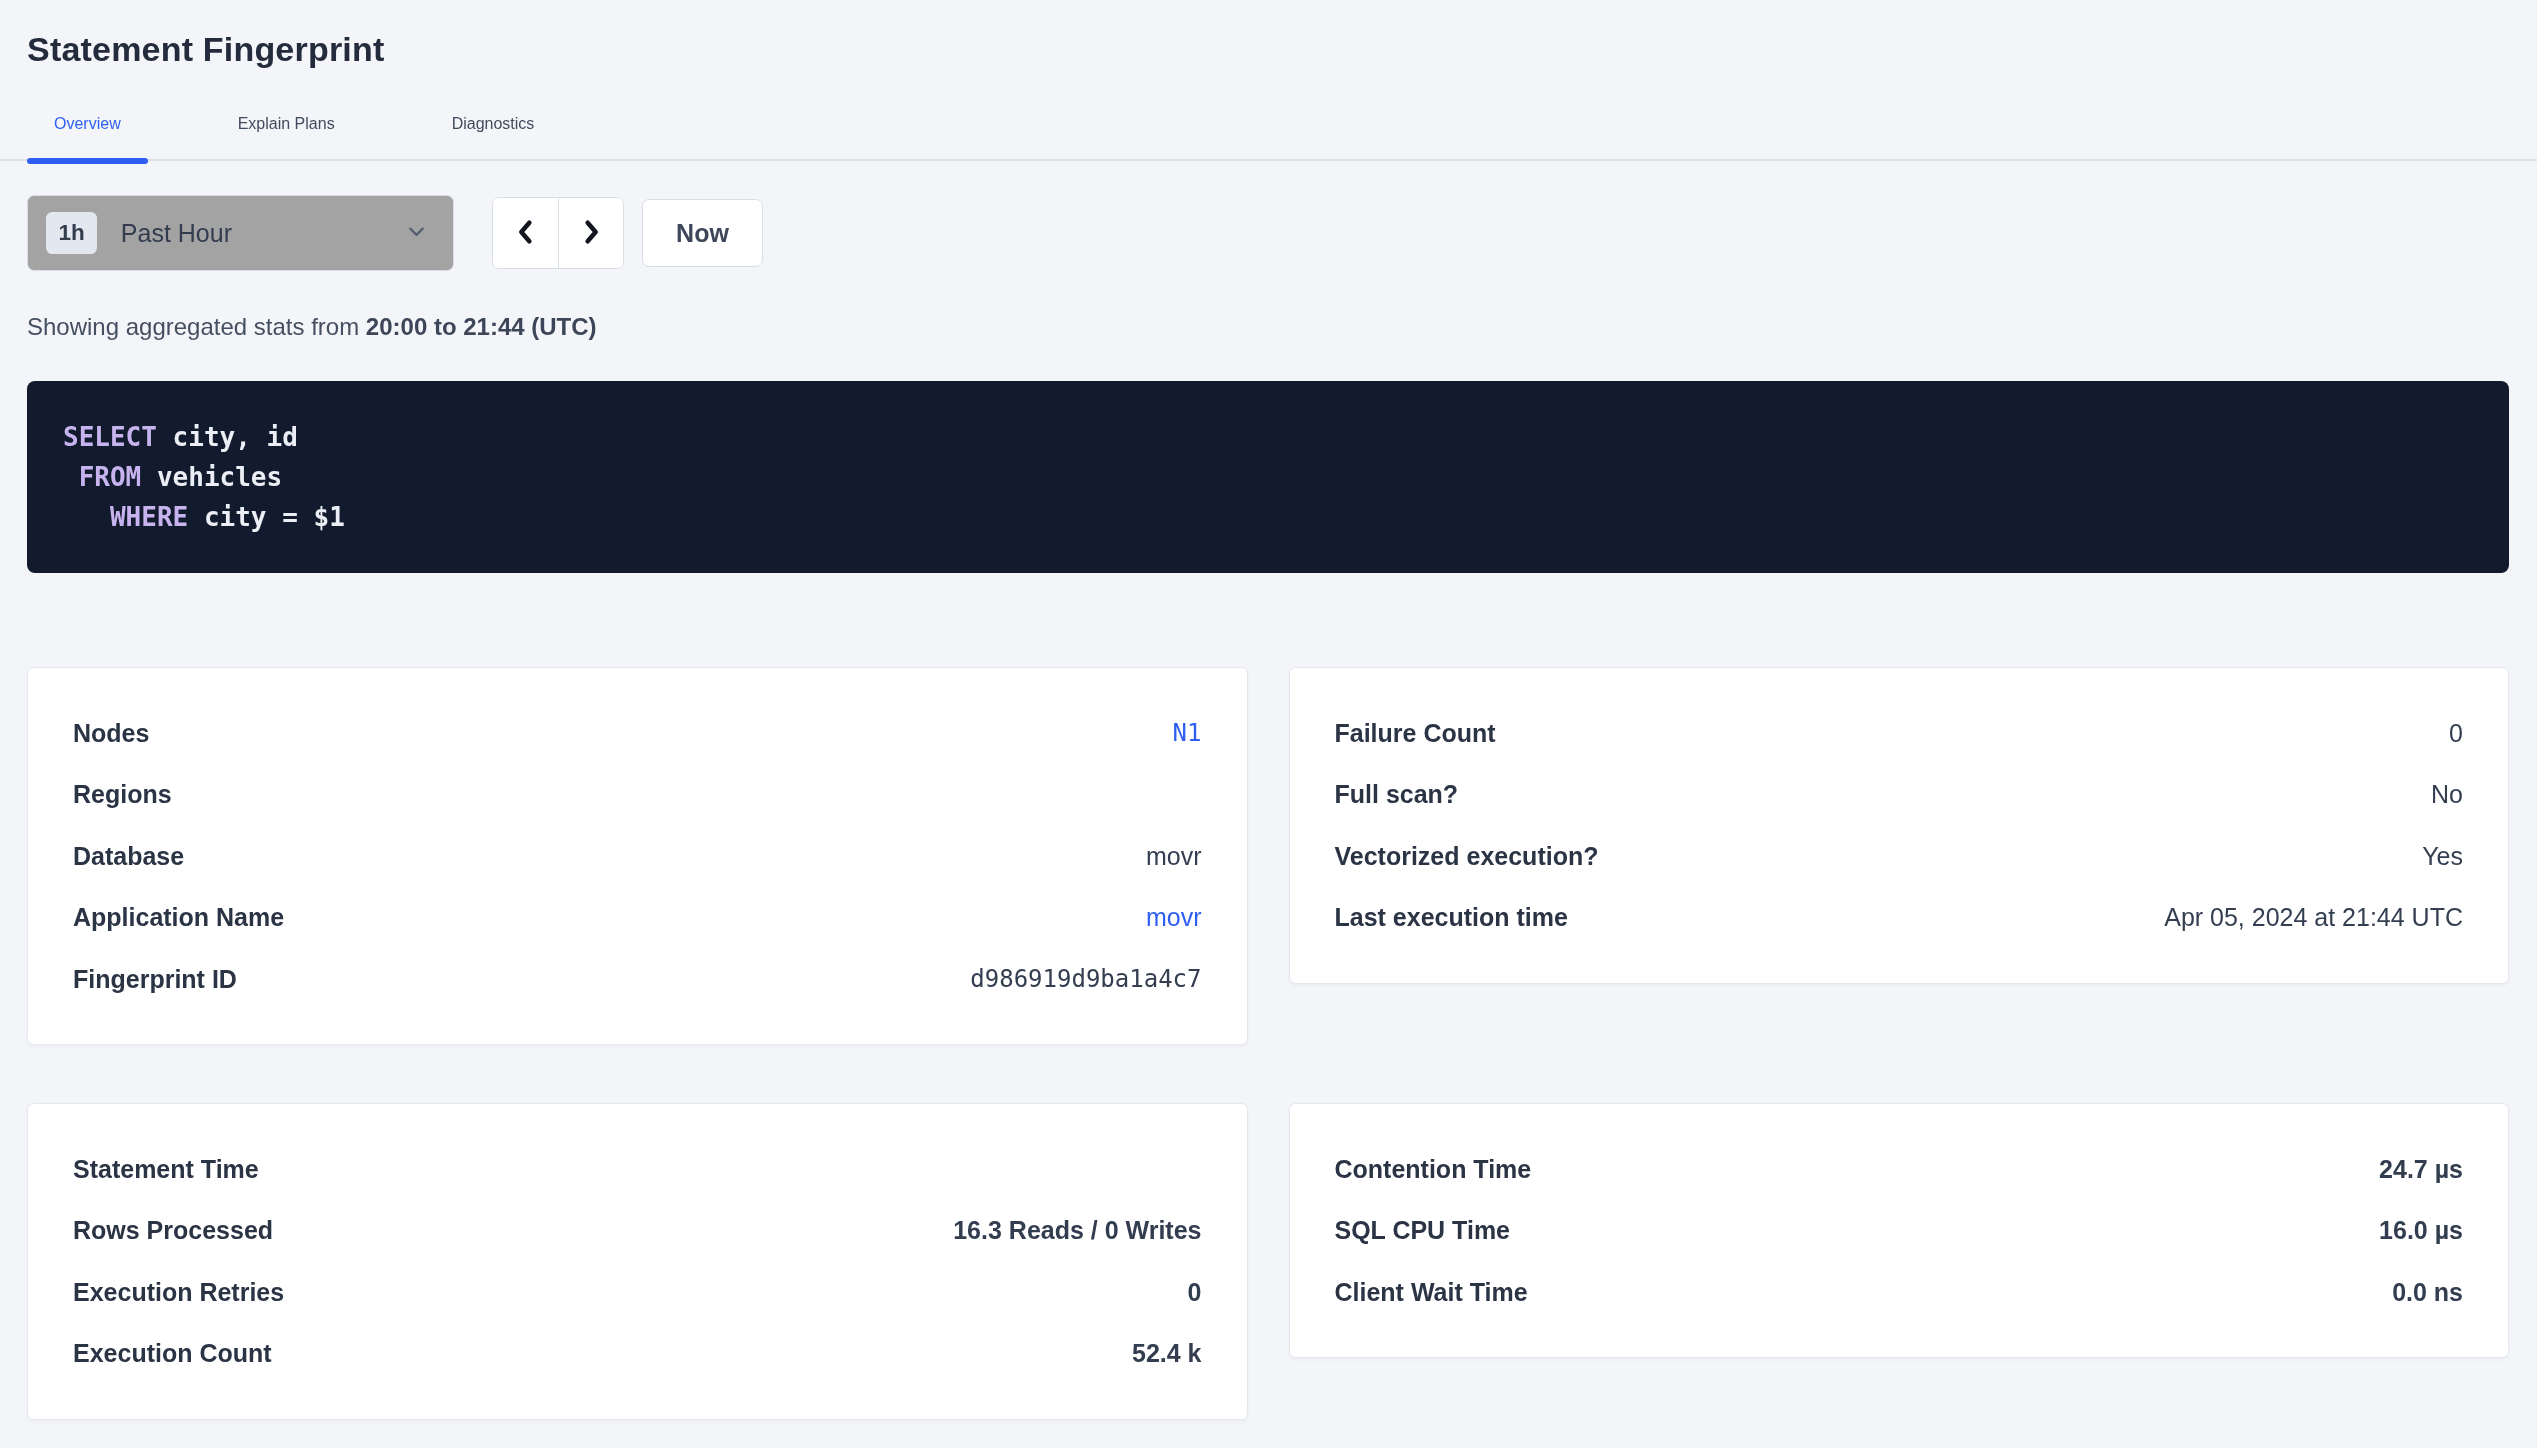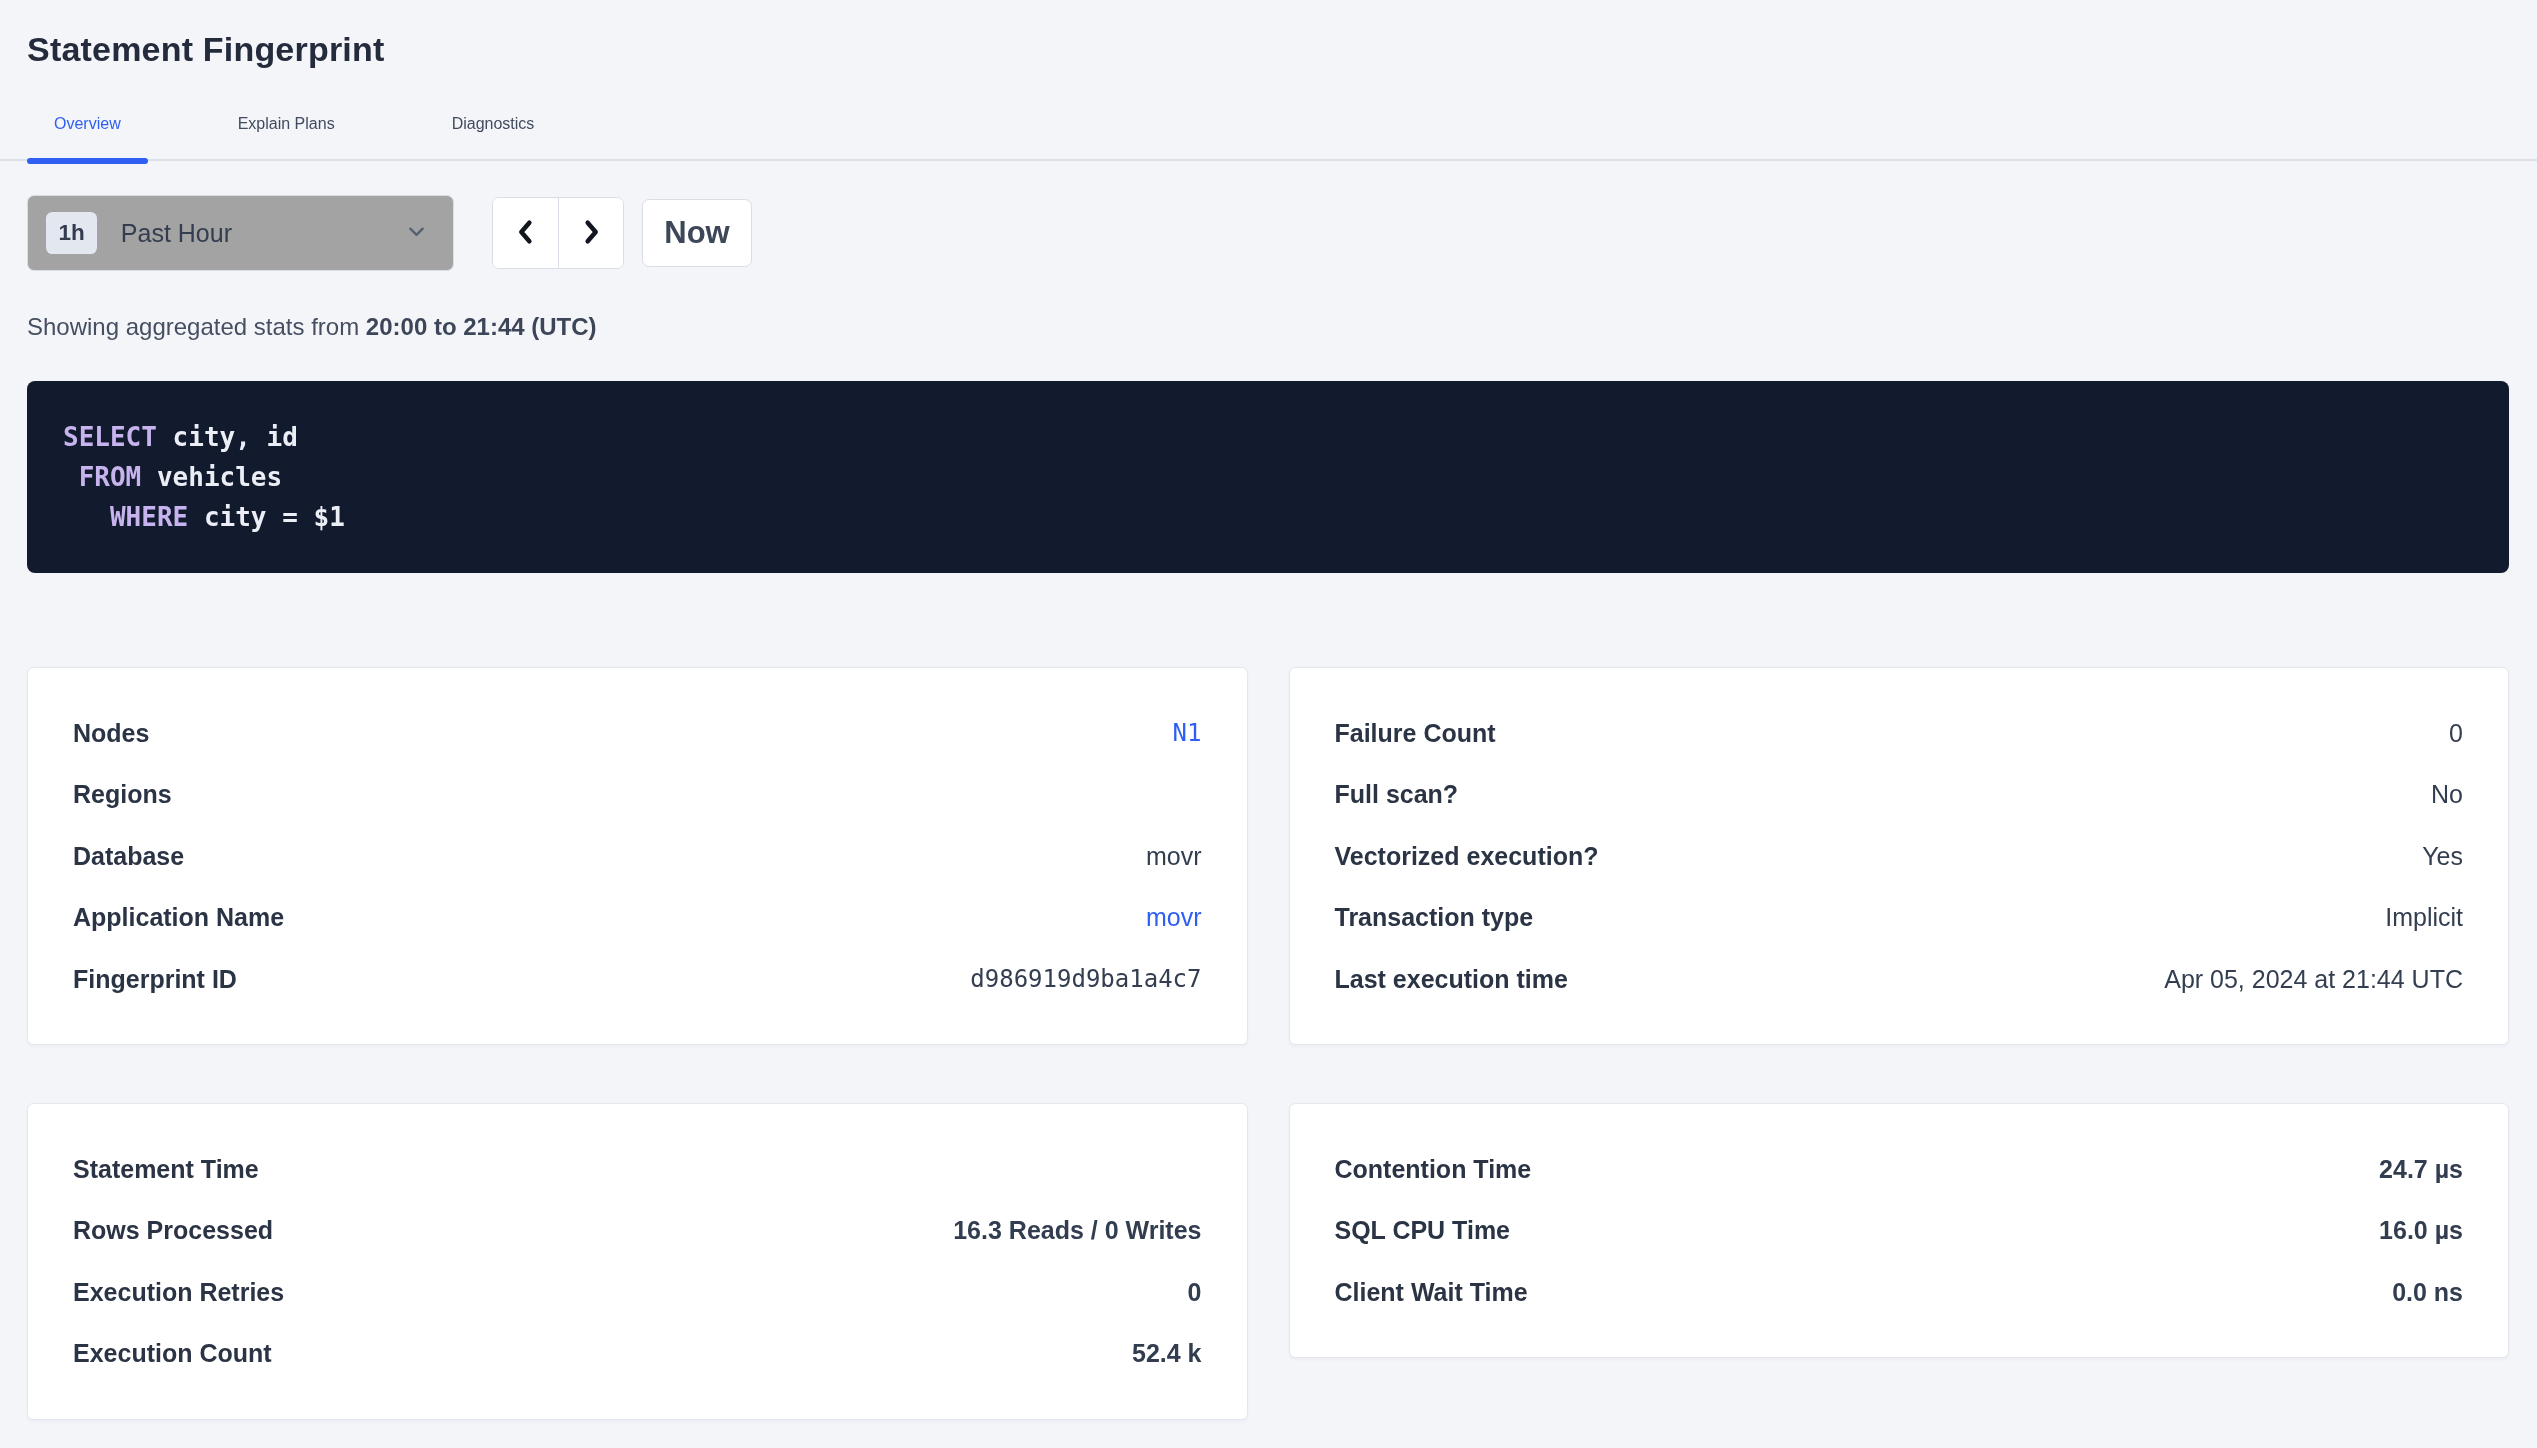--- a/index.html
+++ b/index.html
@@ -61,23 +61,23 @@
     overflow: hidden;
   }
   .arrow-btn {
     width: 65px; height: 100%;
     display: flex; align-items: center; justify-content: center;
     background: #fff; border: none; padding: 0; cursor: pointer;
   }
   .arrow-btn + .arrow-btn { border-left: 1.8px solid #d9dde5; }
 
   .now-btn {
-    margin-left: 18px; width: 110px; height: 68px;
+    margin-left: 18px; width: 121px; height: 68px;
     background: #fff; border: 1.8px solid #d9dde5; border-radius: 7.2px;
-    font-family: inherit; font-size: 31px; font-weight: 700; color: #3d4759;
+    font-family: inherit; font-size: 25px; font-weight: 700; color: #3d4759;
     cursor: pointer;
   }
 
   
   .stats-line { margin: 41px 0 0 0; font-size: 24px; line-height: 29px; color: #454f61; }
   .stats-line strong { font-weight: 700; color: #3c4658; }
 
   
   .sql-box {
     margin-top: 40px;
@@ -201,24 +201,20 @@
           </div>
           <div class="metric-row">
             <span class="metric-label">Full scan?</span>
             <div class="metric-right"><span class="metric-value">No</span></div>
           </div>
           <div class="metric-row">
             <span class="metric-label">Vectorized execution?</span>
             <div class="metric-right"><span class="metric-value">Yes</span></div>
           </div>
           <div class="metric-row">
-            <span class="metric-label">Transaction type</span>
-            <div class="metric-right"><span class="metric-value">Implicit</span></div>
-          </div>
-          <div class="metric-row">
             <span class="metric-label">Last execution time</span>
             <div class="metric-right"><span class="metric-value">Apr 05, 2024 at 21:44 UTC</span></div>
           </div>
         </div>
     </section>
     <section class="card">
       <div>
           <div class="metric-row">
             <span class="metric-label">Statement Time</span>
           </div>

